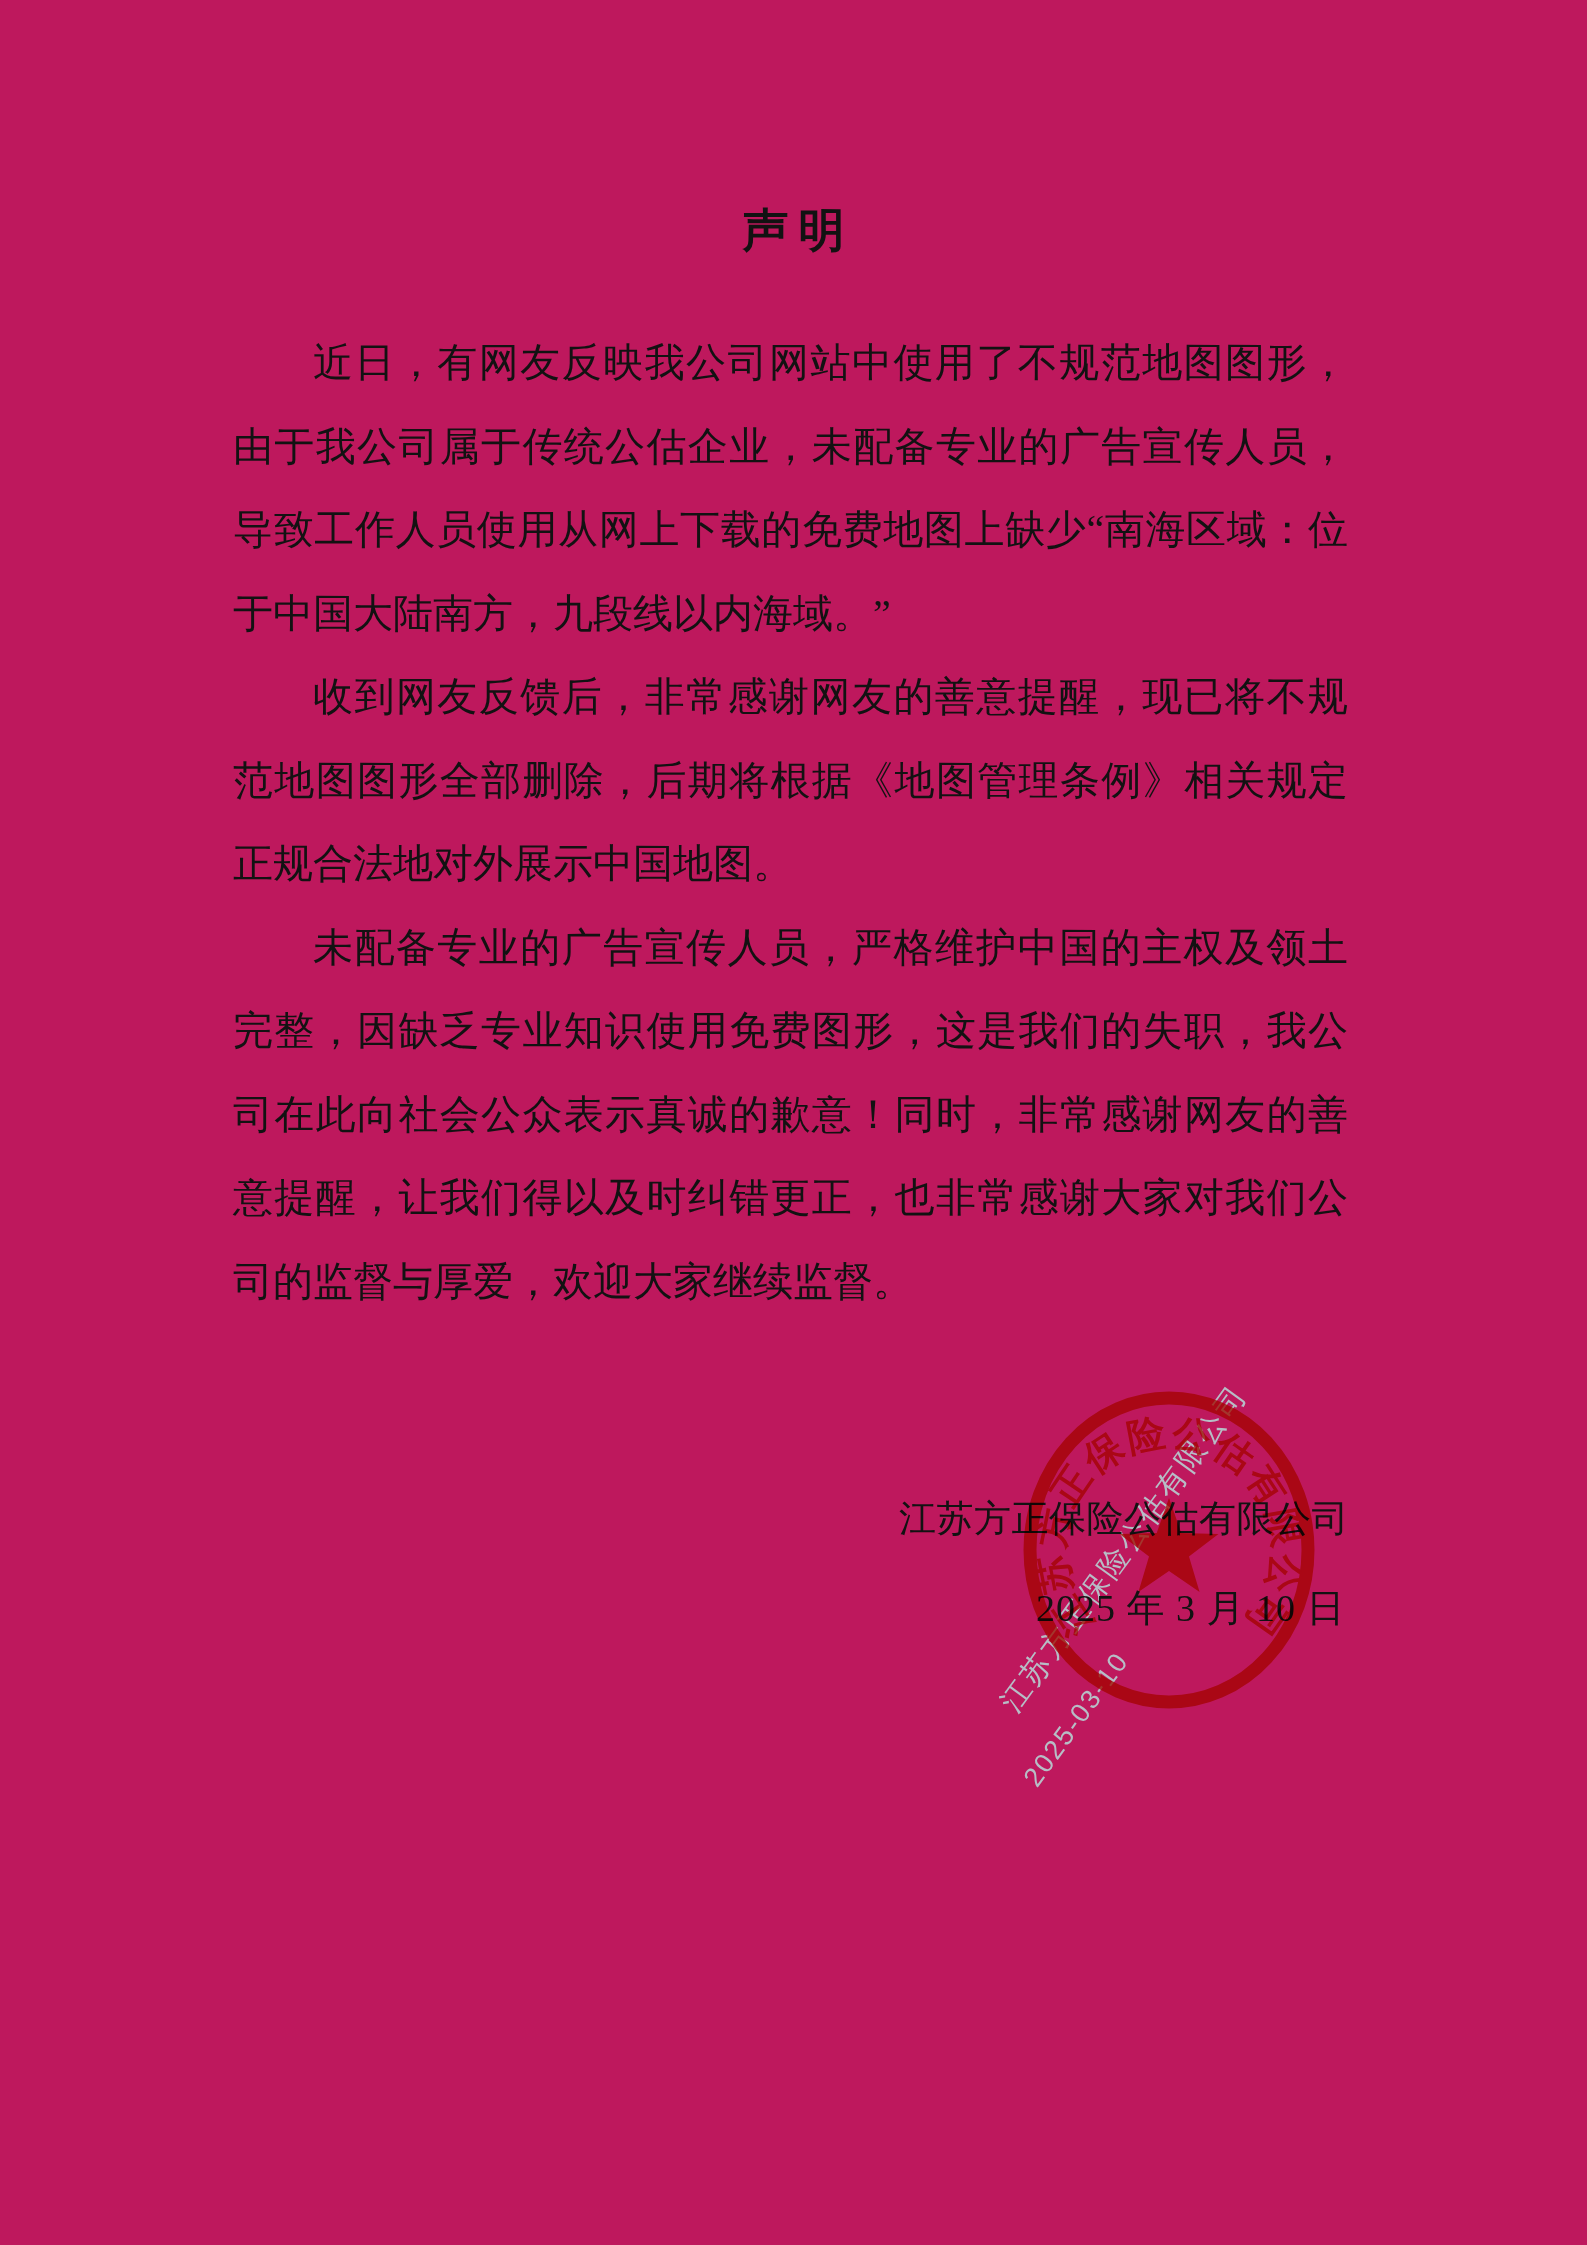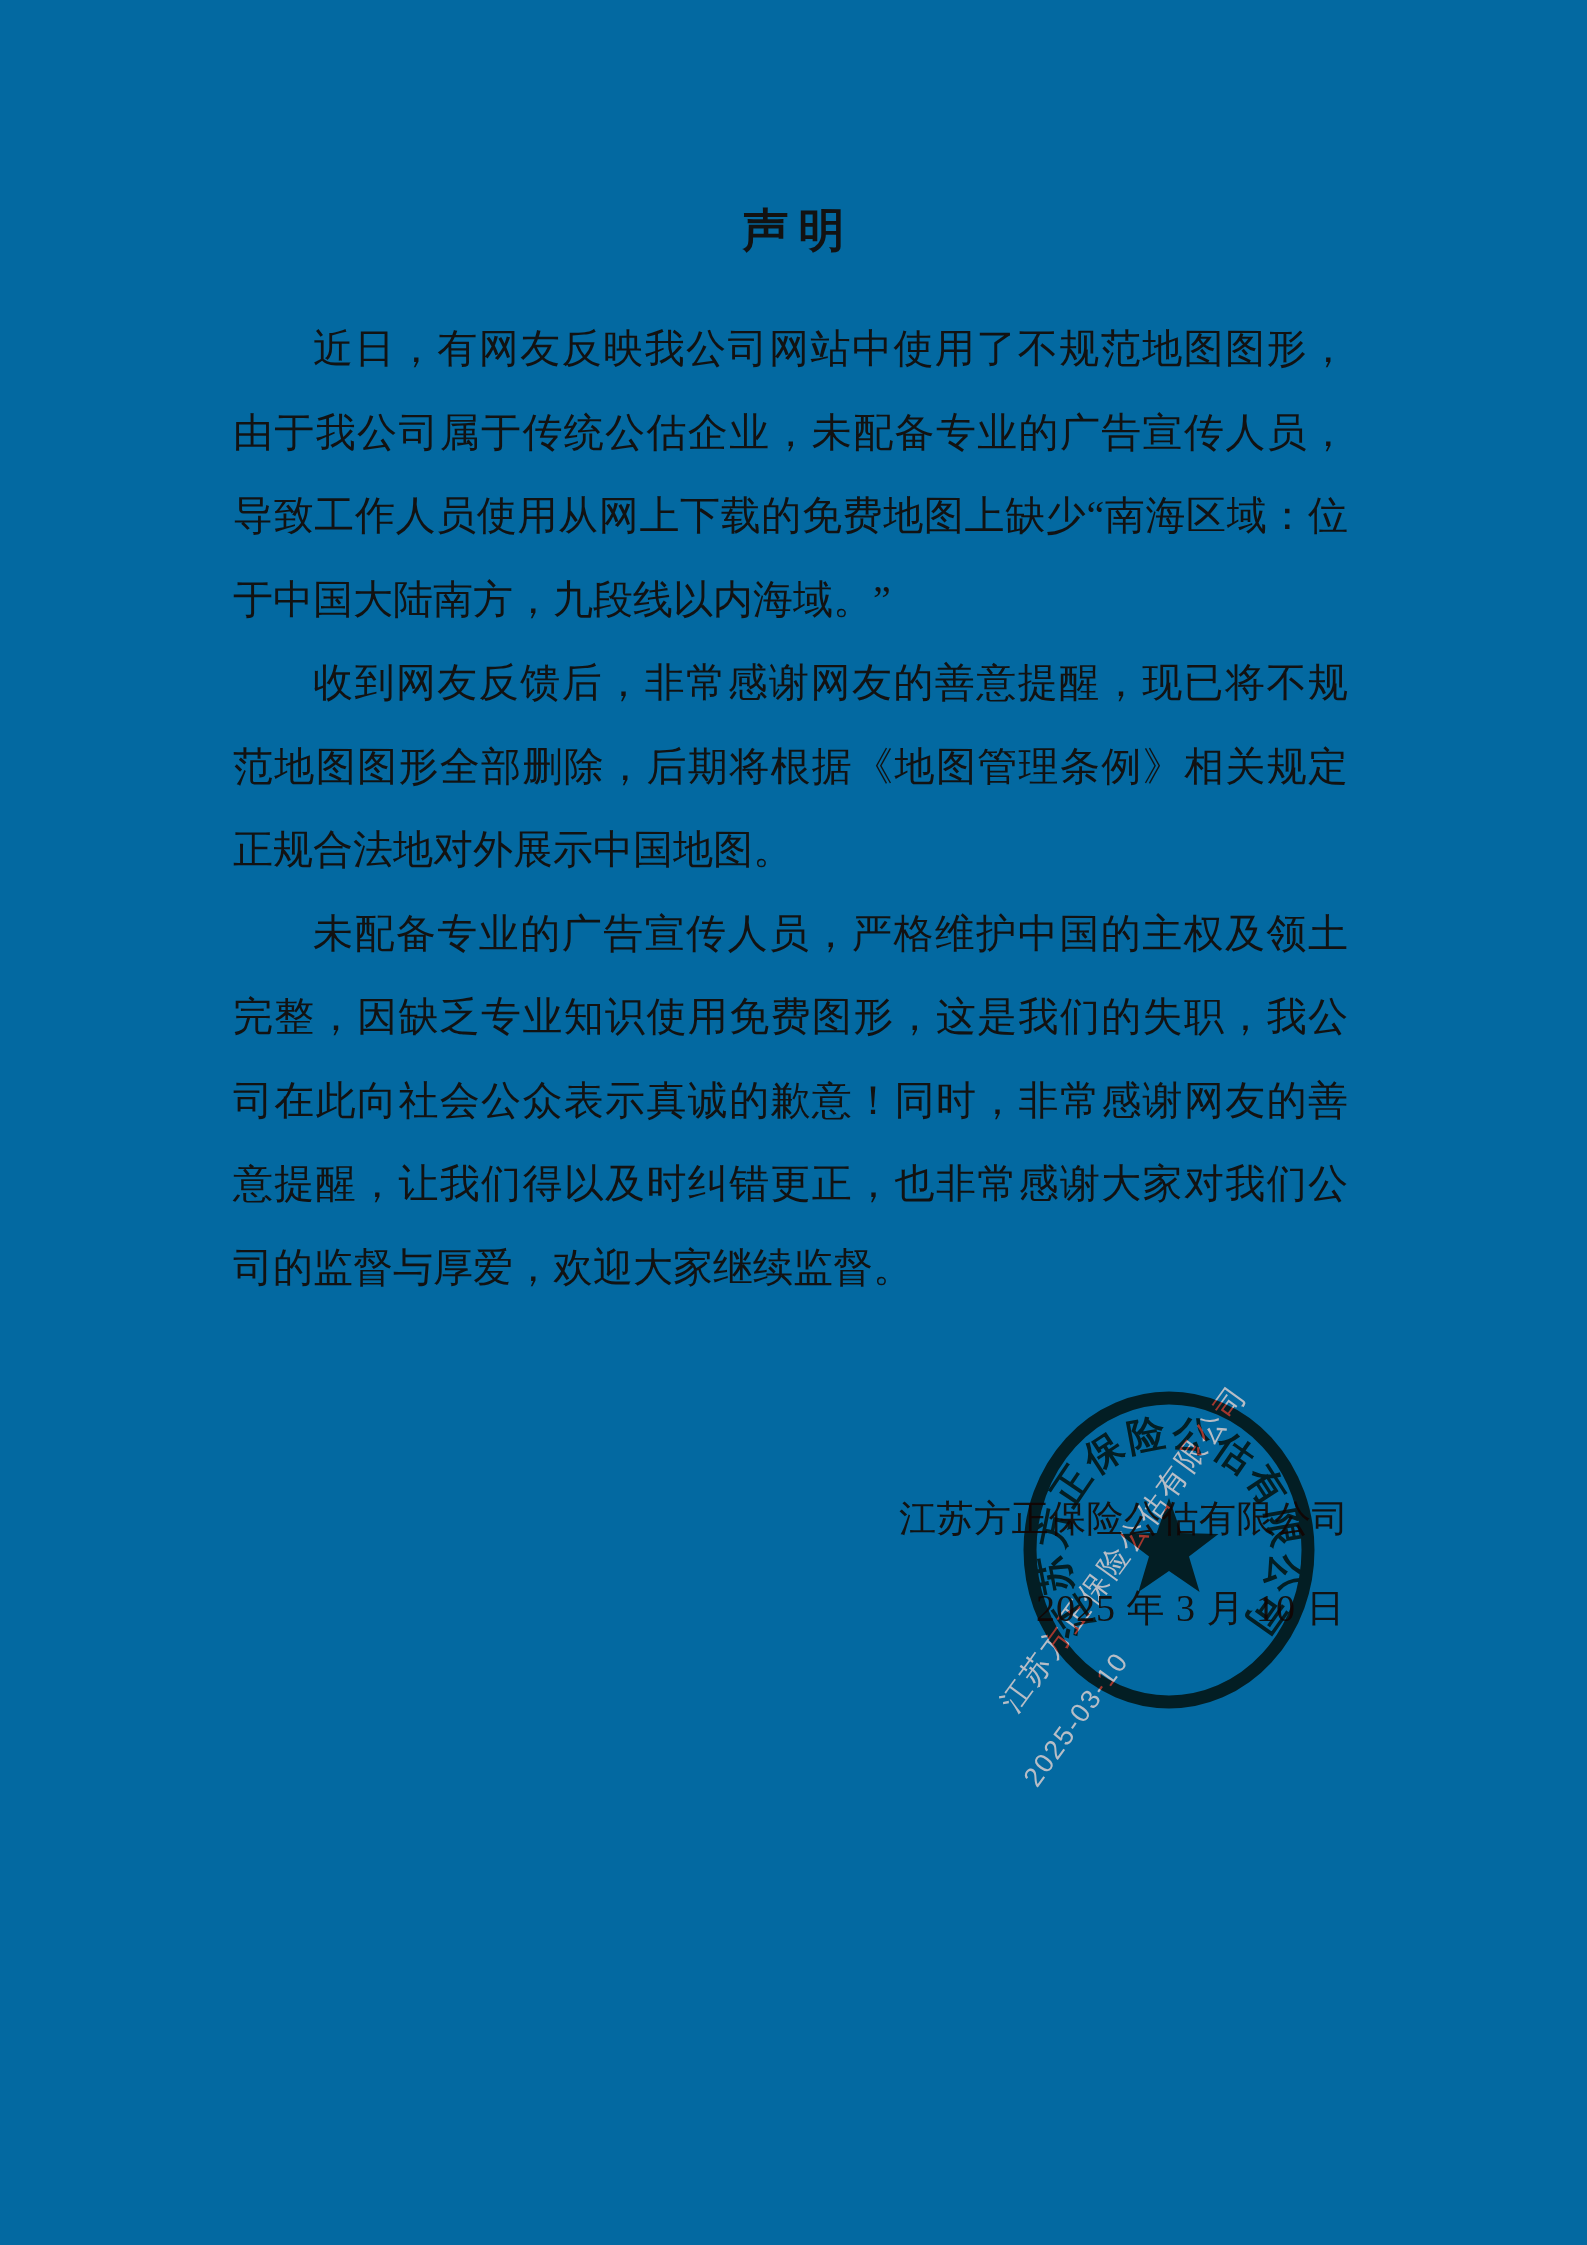--- a/index.html
+++ b/index.html
@@ -1,39 +1,39 @@
 <!DOCTYPE html>
 <html><head>
 <meta charset="utf-8">
 <style>
   * { margin: 0; padding: 0; box-sizing: border-box; }
   html, body { background: #ffffff; }
   .page {
     position: relative;
     width: 1587px;
     height: 2245px;
-    background: #0369a1;
+    background: #be185d;
     overflow: hidden;
     font-family: "Liberation Serif", "DejaVu Serif", serif;
     color: #121212;
   }
   .doc-title {
     position: absolute;
     top: 200px;
     left: 0;
     width: 100%;
     text-align: center;
     font-size: 46px;
     font-weight: bold;
     letter-spacing: 10px;
     padding-left: 10px; 
   }
   .body-text {
     position: absolute;
-    top: 307px;
+    top: 321px;
     left: 233px;
     width: 1115px;
     font-size: 40px;
     line-height: 83.5px;
     text-align: justify;
     text-justify: inter-ideograph;
   }
   .body-text p {
     margin: 0;
     text-indent: 2em;

